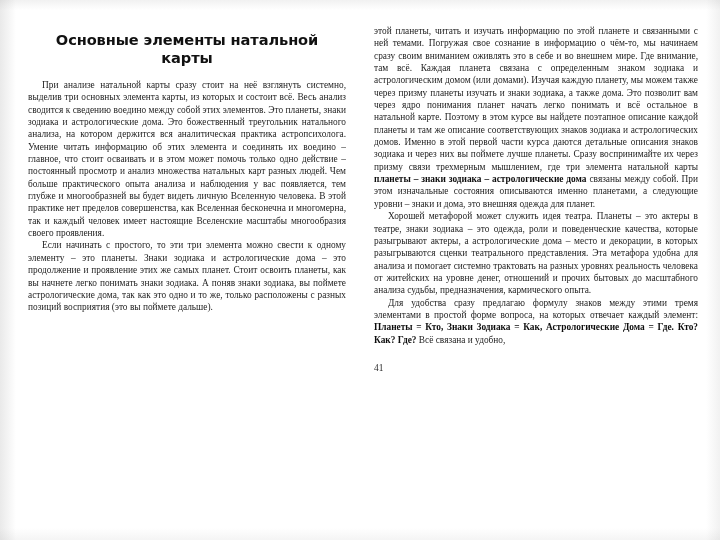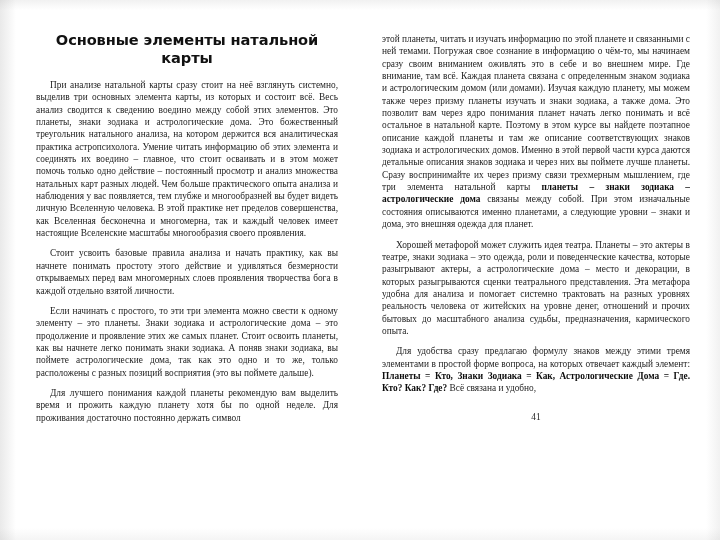--- a/index.html
+++ b/index.html
@@ -90,34 +90,34 @@
     font-size: 9.35px;
     line-height: 12.35px;
     text-align: justify;
     text-justify: inter-word;
     color: #1e1e1e;
     hyphens: none;
   }
 
   .body-col p {
     text-indent: 14px;
-    margin: 8px;
+    margin: 0;
   }
 
   .body-col p.cont {
     text-indent: 0;
   }
 
   b, .bold {
     font-weight: 700;
     color: #0d0d0d;
   }
 
   .folio {
-    text-align: center;
+    text-align: left;
     font-size: 9.4px;
     color: #2a2a2a;
     font-family: "Liberation Serif", serif;
   }
 
   .folio-left { margin-top: 17px; }
   .folio-right { margin-top: 17px; }
 </style>
 </head>
 <body>
@@ -128,23 +128,21 @@
   <div class="edge-shade-left"></div>
   <div class="edge-shade-right"></div>
   <div class="edge-shade-bottom"></div>
 
   <div class="page page-left">
 
     <h1 class="chapter-title">Основные элементы натальной карты</h1>
 
     <div class="body-col">
         <p><span>При анализе натальной карты сразу стоит на неё взглянуть системно, выделив три основных элемента карты, из которых и состоит всё. Весь анализ сводится к сведению воедино между собой этих элементов. Это планеты, знаки зодиака и астрологические дома. Это божественный треугольник натального анализа, на котором держится вся аналитическая практика астропсихолога. Умение читать информацию об этих элемента и соединять их воедино – главное, что стоит осваивать и в этом может помочь только одно действие – постоянный просмотр и анализ множества натальных карт разных людей. Чем больше практического опыта анализа и наблюдения у вас появляется, тем глубже и многообразней вы будет видеть личную Вселенную человека. В этой практике нет пределов совершенства, как Вселенная бесконечна и многомерна, так и каждый человек имеет настоящие Вселенские масштабы многообразия своего проявления.</span></p>
-        <p><span>Стоит усвоить базовые правила анализа и начать практику, как вы начнете понимать простоту этого действие и удивляться безмерности открываемых перед вам многомерных слоев проявления творчества бога в каждой отдельно взятой личности.</span></p>
         <p><span>Если начинать с простого, то эти три элемента можно свести к одному элементу – это планеты. Знаки зодиака и астрологические дома – это продолжение и проявление этих же самых планет. Стоит освоить планеты, как вы начнете легко понимать знаки зодиака. А поняв знаки зодиака, вы поймете астрологические дома, так как это одно и то же, только расположены с разных позиций восприятия (это вы поймете дальше).</span></p>
-        <p><span>Для лучшего понимания каждой планеты рекомендую вам выделить время и прожить каждую планету хотя бы по одной неделе. Для проживания достаточно постоянно держать символ</span></p>
       </div>
 
   </div>
 
   <div class="page page-right">
 
     <div class="body-col">
         <p class="cont"><span>этой планеты, читать и изучать информацию по этой планете и связанными с ней темами. Погружая свое сознание в информацию о чём-то, мы начинаем сразу своим вниманием оживлять это в себе и во внешнем мире. Где внимание, там всё. Каждая планета связана с определенным знаком зодиака и астрологическим домом (или домами). Изучая каждую планету, мы можем также через призму планеты изучать и знаки зодиака, а также дома. Это позволит вам через ядро понимания планет начать легко понимать и всё остальное в натальной карте. Поэтому в этом курсе вы найдете поэтапное описание каждой планеты и там же описание соответствующих знаков зодиака и астрологических домов. Именно в этой первой части курса даются детальные описания знаков зодиака и через них вы поймете лучше планеты. Сразу воспринимайте их через призму связи трехмерным мышлением, где три элемента натальной карты </span><b>планеты – знаки зодиака – астрологические дома</b><span> связаны между собой. При этом изначальные состояния описываются именно планетами, а следующие уровни – знаки и дома, это внешняя одежда для планет.</span></p>
         <p><span>Хорошей метафорой может служить идея театра. Планеты – это актеры в театре, знаки зодиака – это одежда, роли и поведенческие качества, которые разыгрывают актеры, а астрологические дома – место и декорации, в которых разыгрываются сценки театрального представления. Эта метафора удобна для анализа и помогает системно трактовать на разных уровнях реальность человека от житейских на уровне денег, отношений и прочих бытовых до масштабного анализа судьбы, предназначения, кармического опыта.</span></p>
         <p><span>Для удобства сразу предлагаю формулу знаков между этими тремя элементами в простой форме вопроса, на которых отвечает каждый элемент: </span><b>Планеты = Кто, Знаки Зодиака = Как, Астрологические Дома = Где. Кто? Как? Где?</b><span> Всё связана и удобно,</span></p>

